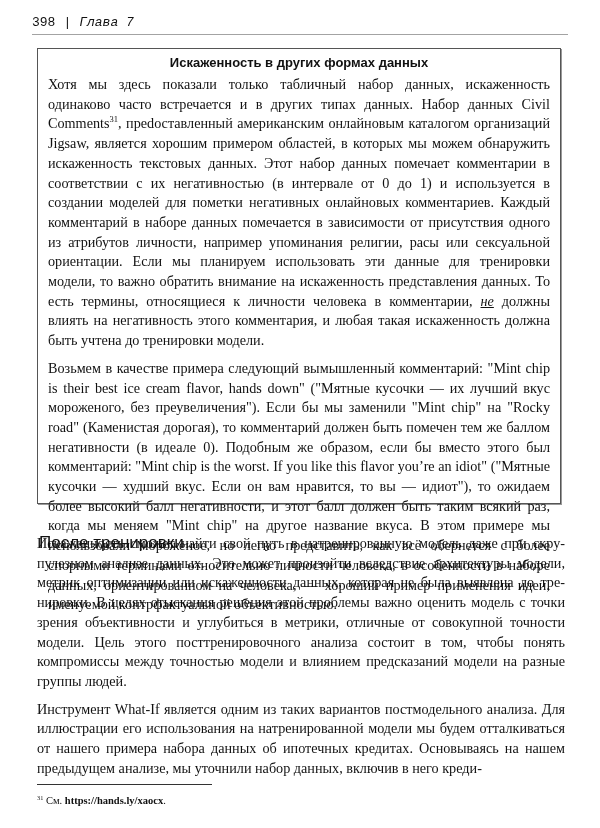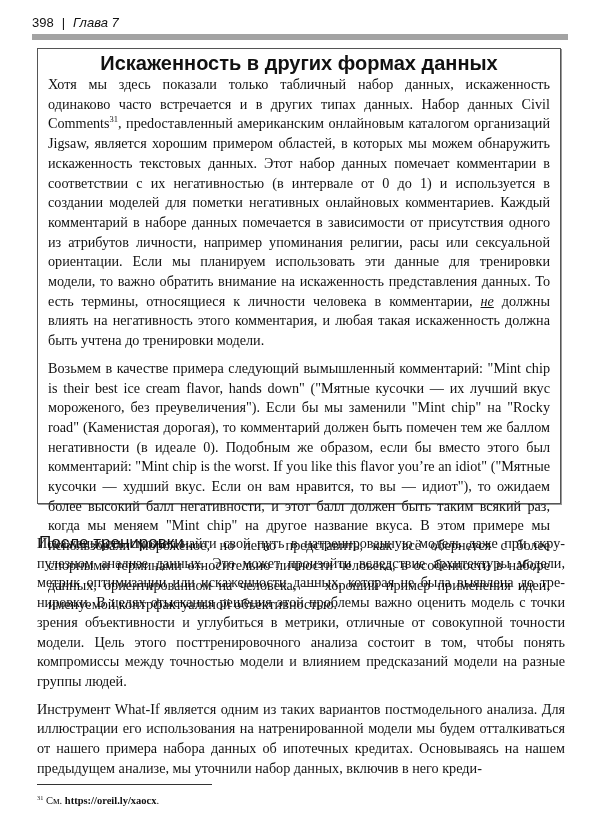--- a/index.html
+++ b/index.html
@@ -1,31 +1,31 @@
 <!DOCTYPE html>
 <html><head>
 <meta charset="utf-8">
 <style>
   html, body { margin: 0; padding: 0; background: #ffffff; }
   body { width: 600px; height: 828px; position: relative; overflow: hidden; color: #111; }
   .page { position: absolute; left: 0; top: 0; width: 600px; height: 828px; }
   .running-head {
     position: absolute; left: 32px; top: 14px; width: 536px; height: 20px;
-    border-bottom: 6px solid #a3a3a3;
-    font-family: Liberation Sans, sans-serif; font-size: 13px; line-height: 18px;
+    border-bottom: 1px solid #a3a3a3;
+    font-family: Liberation Mono, monospace; font-size: 13px; line-height: 18px;
   }
   .running-head .sep { margin: 0 8px; }
   .running-head .chapter { font-style: italic; }
   .sidebar-box {
     position: absolute; left: 37px; top: 48px; width: 524px; height: 456px;
     border: 1px solid #555; box-shadow: 1px 1px 0 #999; box-sizing: border-box;
     padding: 4px 10px 0 10px;
   }
   .box-title {
-    font-family: "Liberation Sans", sans-serif; font-weight: bold; font-size: 20px;
+    font-family: "Liberation Sans", sans-serif; font-weight: bold; font-size: 13px;
     text-align: center; line-height: 20px; margin: 0 0 2px 0;
   }
   .serif-text {
     font-family: "Liberation Serif", serif; font-size: 14.2px; line-height: 19.7px;
     text-align: justify; margin: 0; hyphens: manual;
   }
   .serif-text + .serif-text { margin-top: 8px; }
   .section-heading {
     position: absolute; left: 37px; top: 530px; margin: 2px;
     font-family: "Liberation Sans", sans-serif; font-weight: normal; font-size: 17px; line-height: 22px;
@@ -57,16 +57,16 @@
   <h2 class="section-heading">После тренировки</h2>
 
   <div class="main-body">
     <p class="serif-text">Искаженность сможет найти свой путь в натренированную модель даже при скру­пулезном анализе данных. Это может произойти вследствие архитектуры модели, метрик оптимизации или искаженности данных, которая не была выявлена до тре­нировки. В целях отыскания решения этой проблемы важно оценить модель с точ­ки зрения объективности и углубиться в метрики, отличные от совокупной точно­сти модели. Цель этого посттренировочного анализа состоит в том, чтобы понять компромиссы между точностью модели и влиянием предсказаний модели на раз­ные группы людей.</p>
     <p class="serif-text">Инструмент What-If является одним из таких вариантов постмодельного анализа. Для иллюстрации его использования на натренированной модели мы будем оттал­киваться от нашего примера набора данных об ипотечных кредитах. Основываясь на нашем предыдущем анализе, мы уточнили набор данных, включив в него креди-</p>
   </div>
 
   <div class="footnote-rule"></div>
   <div class="footnote">
     <sup>31</sup>
-    <span>См. </span><span class="url">https://oreil.ly/xaocx</span><span>.</span>
+    <span>См. </span><span class="url">https://hands.ly/xaocx</span><span>.</span>
   </div>
 
 </div>
 
 </body></html>

